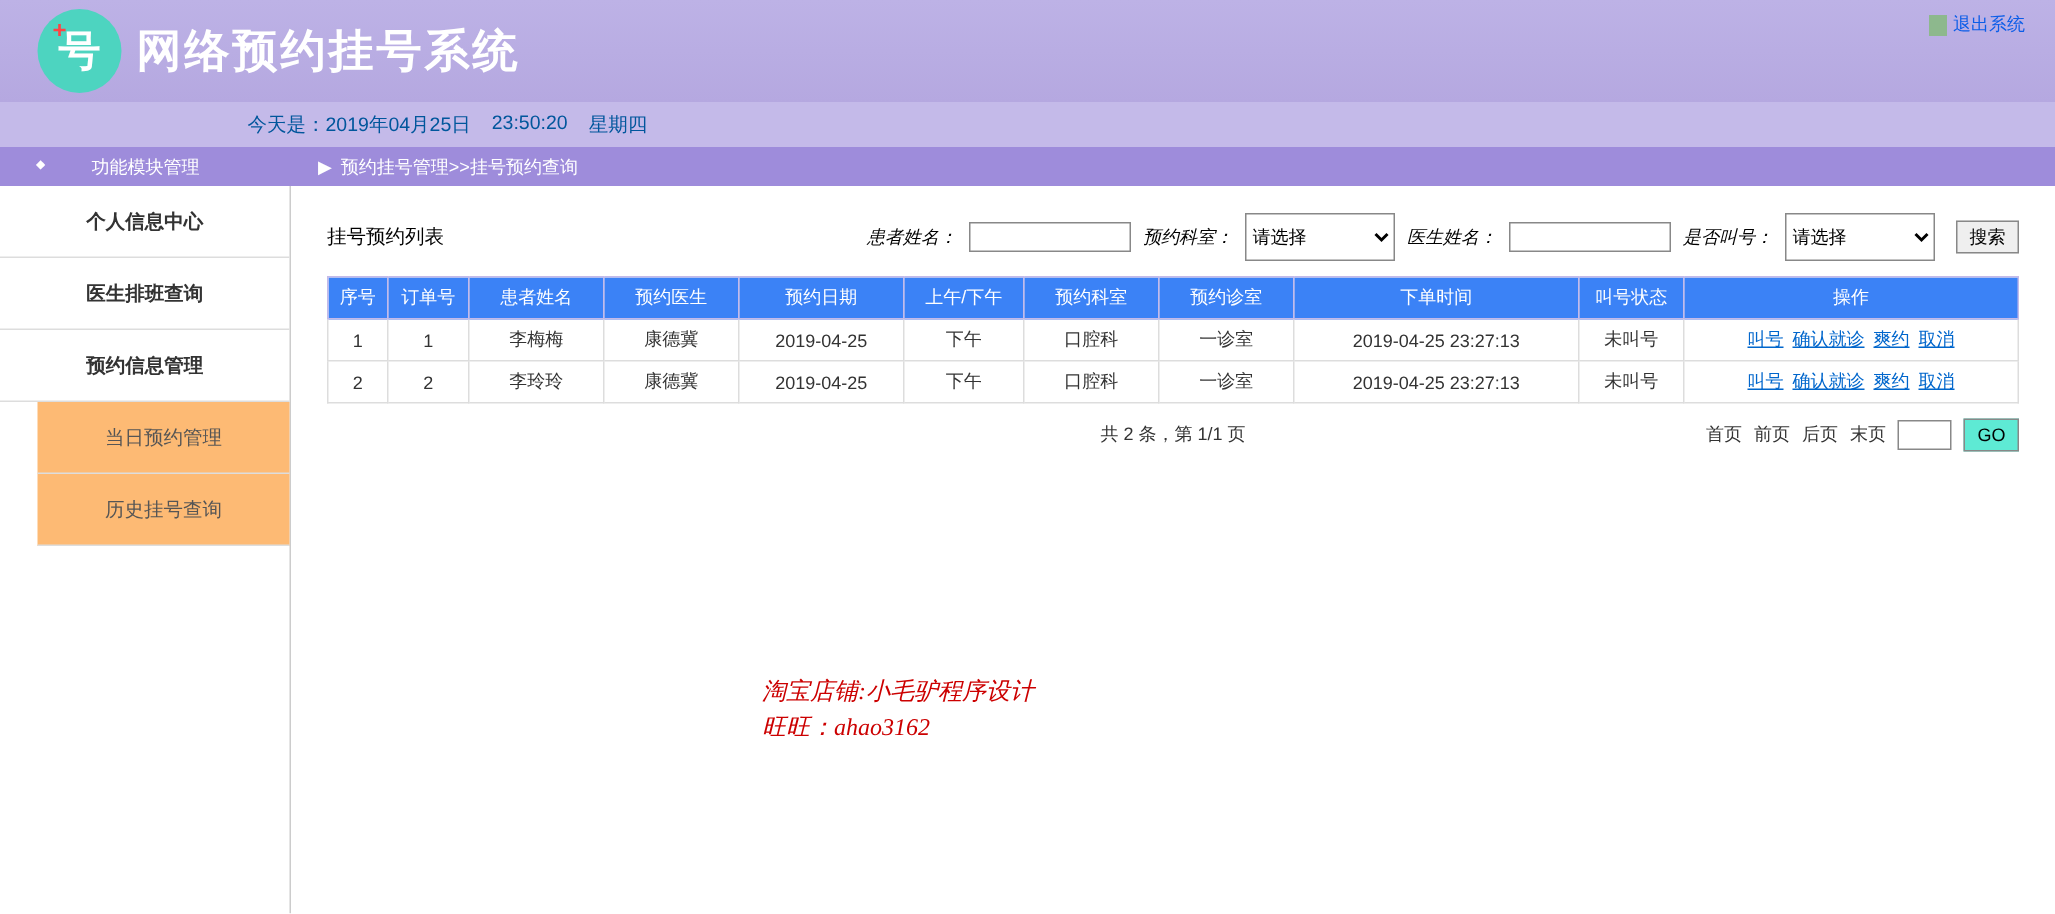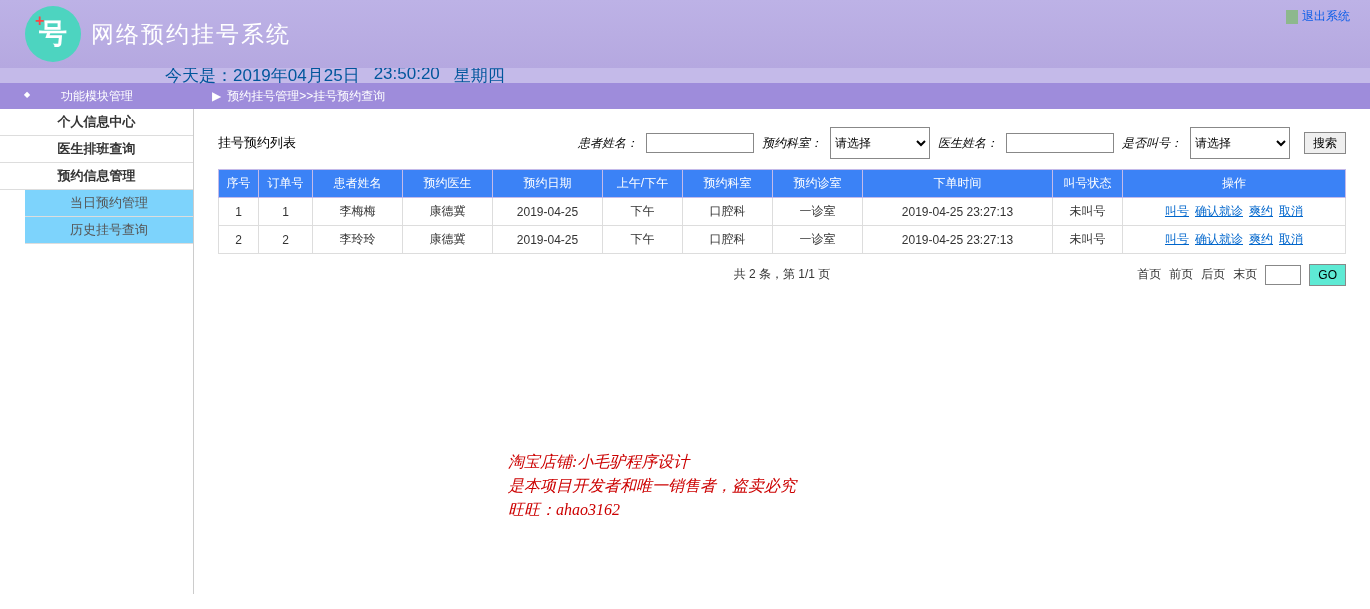--- a/index.html
+++ b/index.html
@@ -1,36 +1,36 @@
 <!DOCTYPE html>
 <html><head>
   <meta charset="utf-8">
   <style>
     * { margin: 0; padding: 0; box-sizing: border-box; }
     body { font-family: "Microsoft YaHei", Arial, sans-serif; font-size: 12px; background: #fff; width: 1370px; height: 609px; overflow: hidden; }
     .header { background: linear-gradient(to bottom, #bdb2e6, #b5a8e0); height: 68px; display: flex; align-items: center; padding-left: 25px; position: relative; }
     .logo { width: 56px; height: 56px; background: #4dd4c0; border-radius: 50%; display: flex; align-items: center; justify-content: center; margin-right: 10px; position: relative; }
     .logo-text { color: #fff; font-size: 28px; font-weight: bold; }
     .logo-plus { position: absolute; top: 6px; left: 10px; color: #ff4444; font-size: 16px; font-weight: bold; }
-    .system-title { color: #fff; font-size: 23px; font-weight: normal; letter-spacing: 2px; }
+    .system-title { color: #fff; font-size: 30px; font-weight: bold; letter-spacing: 2px; }
     .exit-link { position: absolute; right: 20px; top: 8px; color: #0b5de8; text-decoration: none; font-size: 12px; display: flex; align-items: center; gap: 4px; }
     .exit-icon { width: 12px; height: 14px; background: #8db88d; display: inline-block; }
-    .info-bar { background: #c4bae9; height: 15px; display: flex; align-items: center; padding: 0 20px 0 165px; justify-content: space-between; color: #00569c; font-size: 17px; }
+    .info-bar { background: #c4bae9; height: 30px; display: flex; align-items: center; padding: 0 20px 0 165px; justify-content: space-between; color: #00569c; font-size: 13px; }
     .info-left { display: flex; gap: 14px; }
     .info-right { color: #00569c; }
     .info-right a { color: #0073e6; text-decoration: none; }
     .breadcrumb-bar { background: #9e8cdb; height: 26px; display: flex; align-items: center; color: #fff; font-size: 12px; }
     .bc-left { width: 194px; text-align: center; font-weight: normal; position: relative; }
     .bc-left::before { content: "◆"; color: #fff; position: absolute; left: 24px; font-size: 8px; top: 2px; }
     .bc-right { padding-left: 18px; }
     .bc-arrow { margin-right: 6px; }
     .main { display: flex; height: calc(609px - 68px - 30px - 26px); }
     .sidebar { width: 194px; background: #fff; border-right: 1px solid #ccc; }
-    .sidebar-item { height: 27px; display: flex; align-items: center; justify-content: center; font-size: 13px; border-bottom: 1px solid #ddd; cursor: pointer; color: #333; font-weight: bold; }
-    .sidebar-item.sub { font-weight: normal; background: #7dd3fc; color: #555; margin-left: 25px; }
+    .sidebar-item { height: 48px; display: flex; align-items: center; justify-content: center; font-size: 13px; border-bottom: 1px solid #ddd; cursor: pointer; color: #333; font-weight: bold; }
+    .sidebar-item.sub { font-weight: normal; background: #fdba74; color: #555; margin-left: 25px; }
     .content { flex: 1; padding: 18px 24px; background: #fff; }
     .filter-row { display: flex; align-items: center; gap: 8px; margin-bottom: 10px; }
     .filter-title { font-size: 13px; margin-right: auto; }
     .filter-label { font-size: 12px; font-style: italic; }
     .filter-input { border: 1px solid #888; height: 20px; width: 108px; padding: 0 4px; font-size: 12px; }
     .filter-select { border: 1px solid #888; height: 32px; width: 100px; font-size: 12px; background: #fff; }
     .search-btn { border: 1px solid #888; background: #efefef; height: 22px; padding: 0 8px; font-size: 12px; cursor: pointer; margin-left: 6px; }
     table { width: 100%; border-collapse: collapse; font-size: 12px; }
     th { background: #3b82f6; color: #fff; font-weight: normal; padding: 5px 4px; border: 1px solid #c4bae9; text-align: center; }
     td { border: 1px solid #ddd; padding: 5px 4px; text-align: center; color: #333; }
@@ -149,17 +149,16 @@
         <span class="page-link">前页</span>
         <span class="page-link">后页</span>
         <span class="page-link">末页</span>
         <input class="page-input" type="text" style="">
         <button class="go-btn">GO</button>
       </div>
     </div>
 
     <div class="watermark">
       <div>淘宝店铺:小毛驴程序设计</div>
-      <div>是本项目开发者和唯一销售者，盗卖必究</div>
       <div>旺旺：ahao3162</div>
     </div>
   </div>
 </div>
 
 </body></html>

